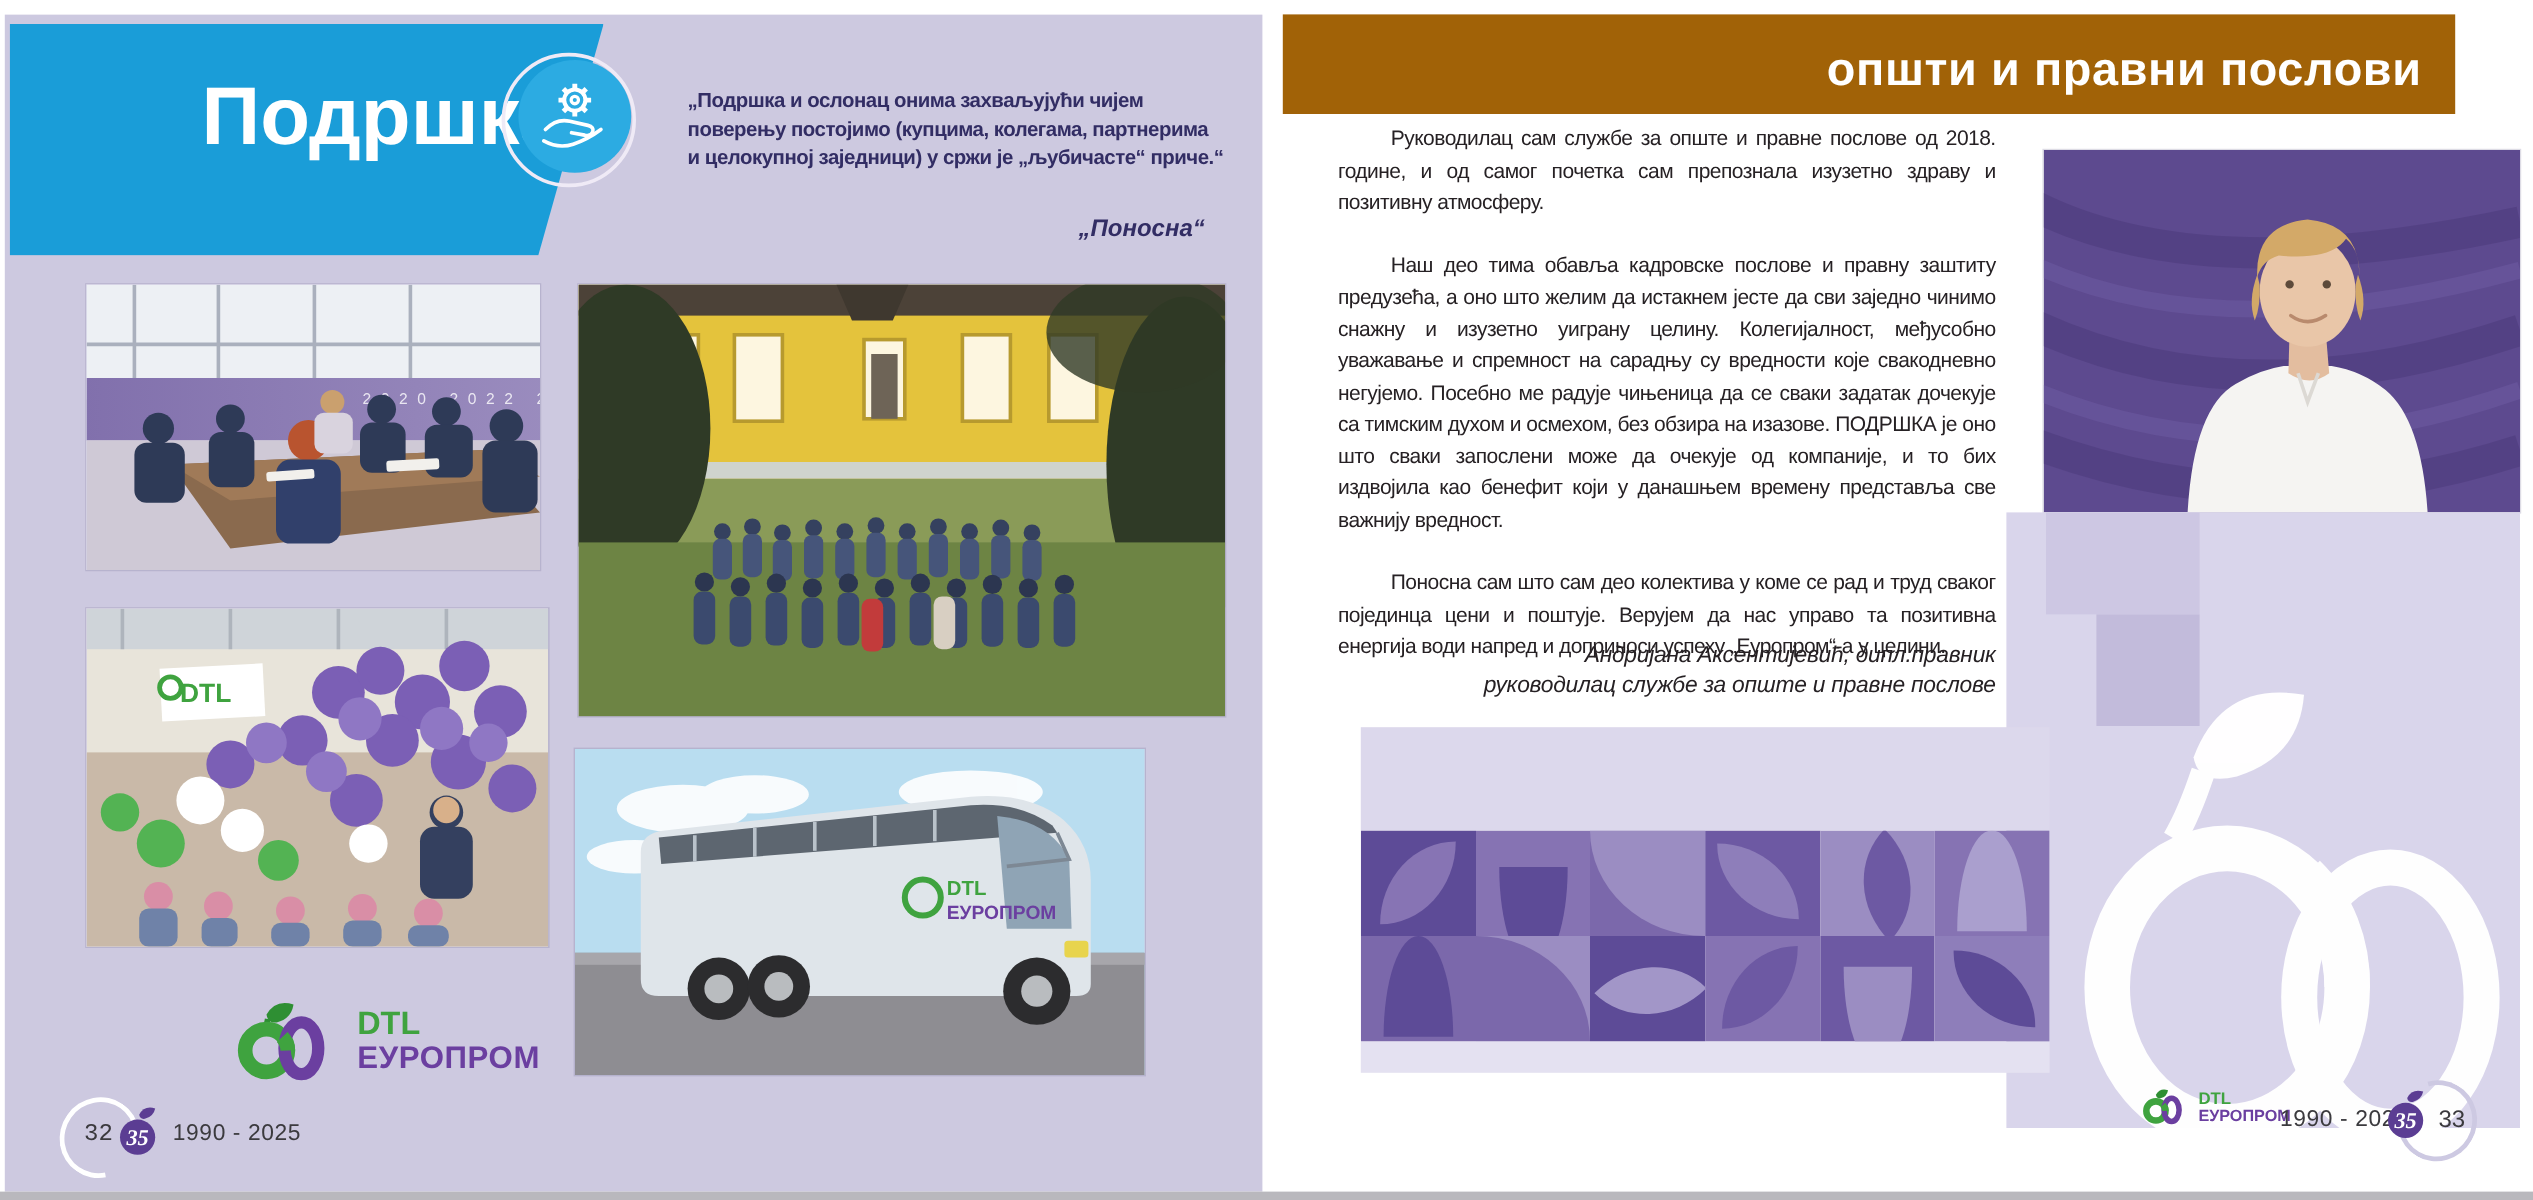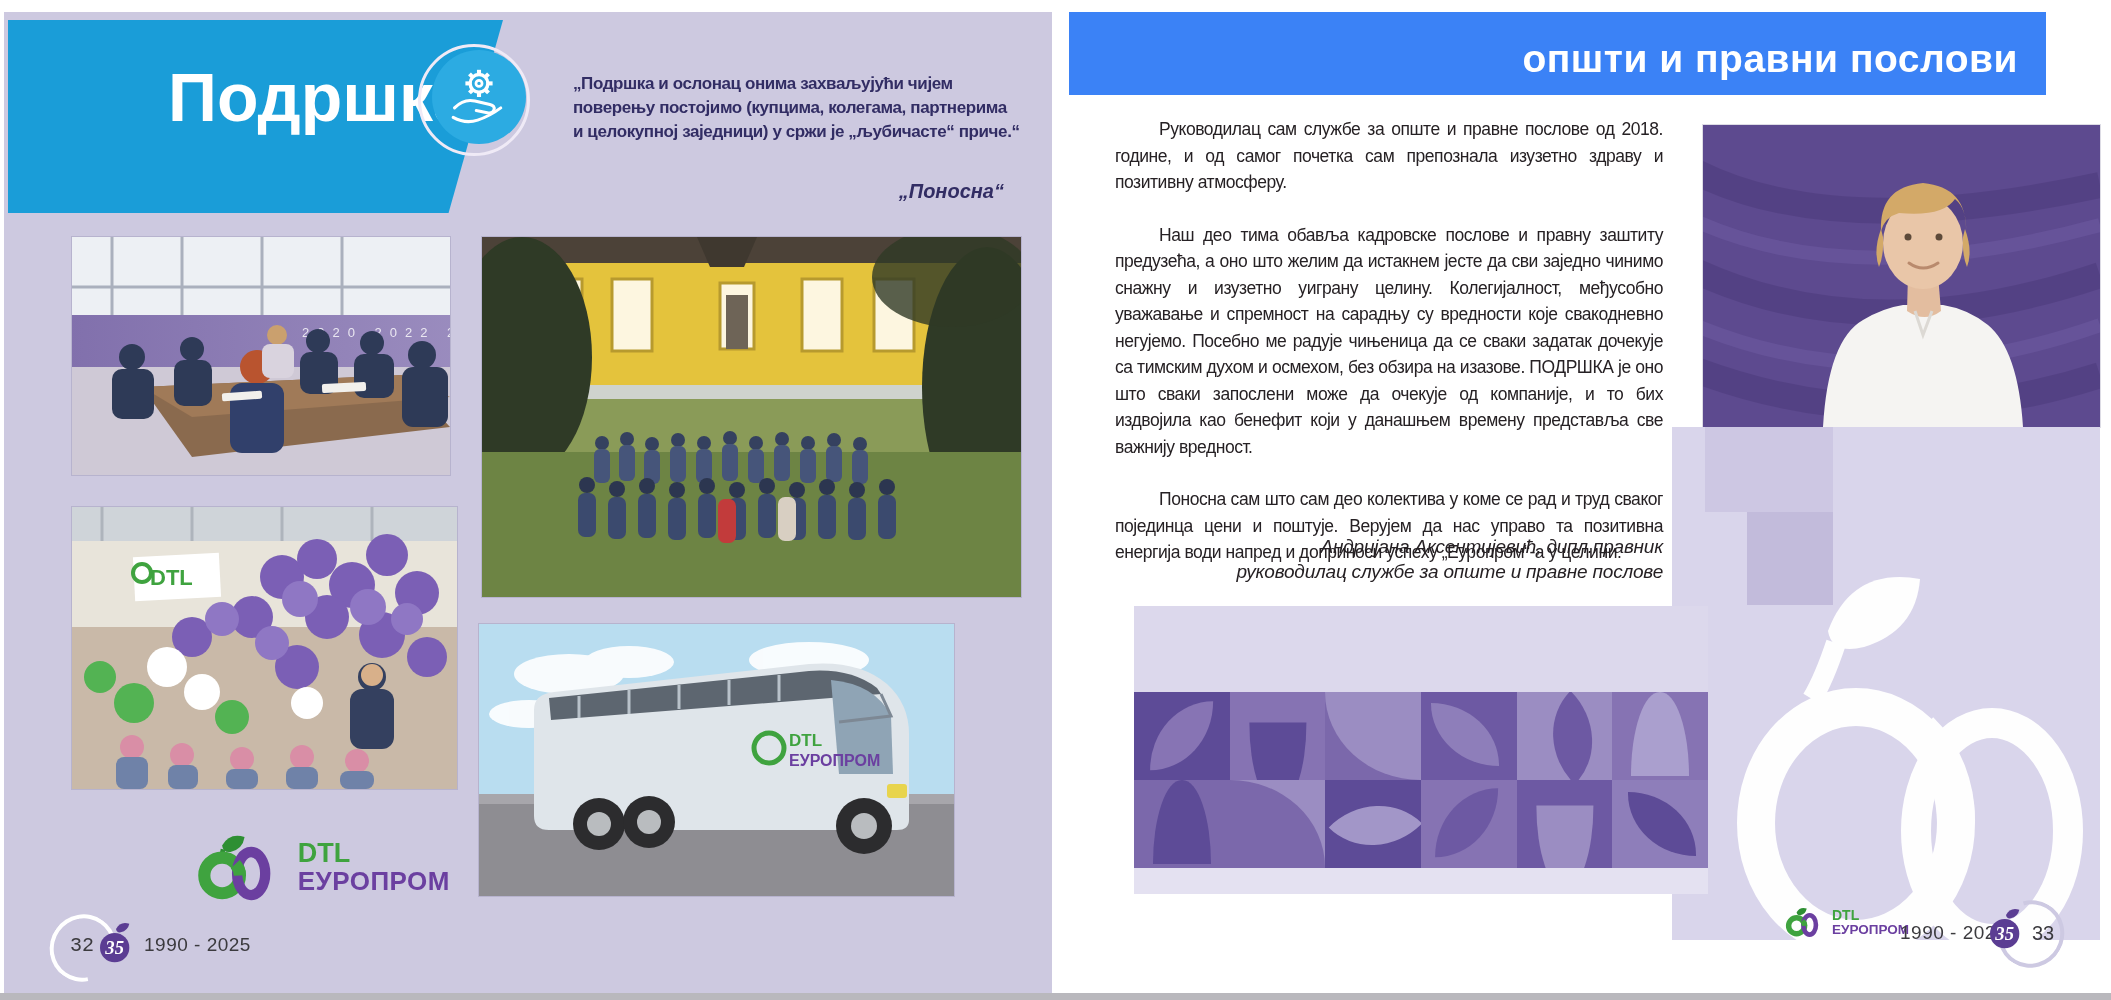--- a/index.html
+++ b/index.html
@@ -32,25 +32,25 @@
   .arc{position:absolute;border-radius:50%;}
   .arc-left{left:6px;top:2px;width:58px;height:60px;border:4px solid #ffffff;
             border-right-color:transparent;transform:rotate(35deg);}
   .pagenum{position:absolute;color:#3b3a3e;font-size:20px;}
   .pn-32{left:26px;top:22px;font-family:Liberation Mono, monospace;}
   .years{position:absolute;color:#3b3a3e;font-size:19px;letter-spacing:.5px;}
   .years-left{left:100px;top:22px;}
 
   
   .right-page{left:1056px;top:0;width:1055px;height:993px;background:#ffffff;}
-  .header-band{left:1069px;top:8px;width:977px;height:87px;background:#3b82f6;
+  .header-band{left:1069px;top:8px;width:977px;height:87px;background:#a16207;
                display:flex;align-items:flex-end;justify-content:flex-end;}
   .header-title{color:#ffffff;font-size:39px;font-weight:bold;letter-spacing:.5px;
                 padding:0 28px 14px 0;}
-  .bodytext{left:1115px;top:116px;width:548px;color:#262124;font-size:17.5px;line-height:26.5px;
+  .bodytext{left:1115px;top:102px;width:548px;color:#262124;font-size:17.5px;line-height:26.5px;
             letter-spacing:-0.45px;text-align:justify;}
   .bodytext p{margin:0 0 26px 0;text-indent:44px;}
   .signature{left:1115px;top:534px;width:548px;text-align:right;color:#262124;font-style:italic;
              font-size:19px;line-height:25px;letter-spacing:-0.2px;}
 
   .portrait{left:1703px;top:125px;width:397px;height:302px;}
 
   .lav-region{left:1672px;top:427px;width:428px;height:513px;background:#d9d5eb;overflow:hidden;}
   .lav-tile-a{position:absolute;left:33px;top:0;width:128px;height:85px;background:#cdc7e3;}
   .lav-tile-b{position:absolute;left:75px;top:85px;width:86px;height:93px;background:#c2bbdb;}

